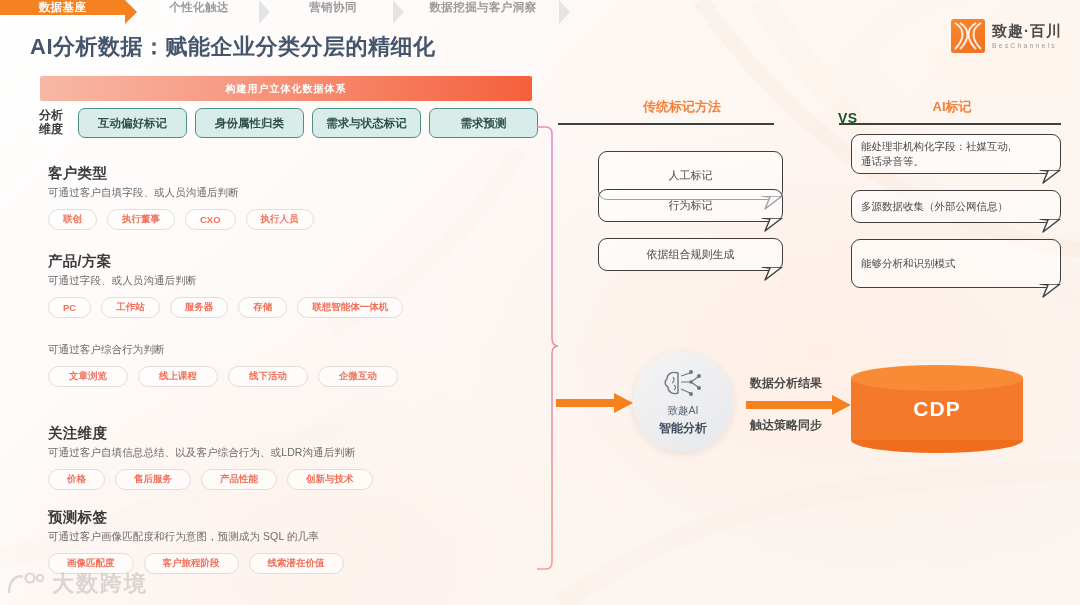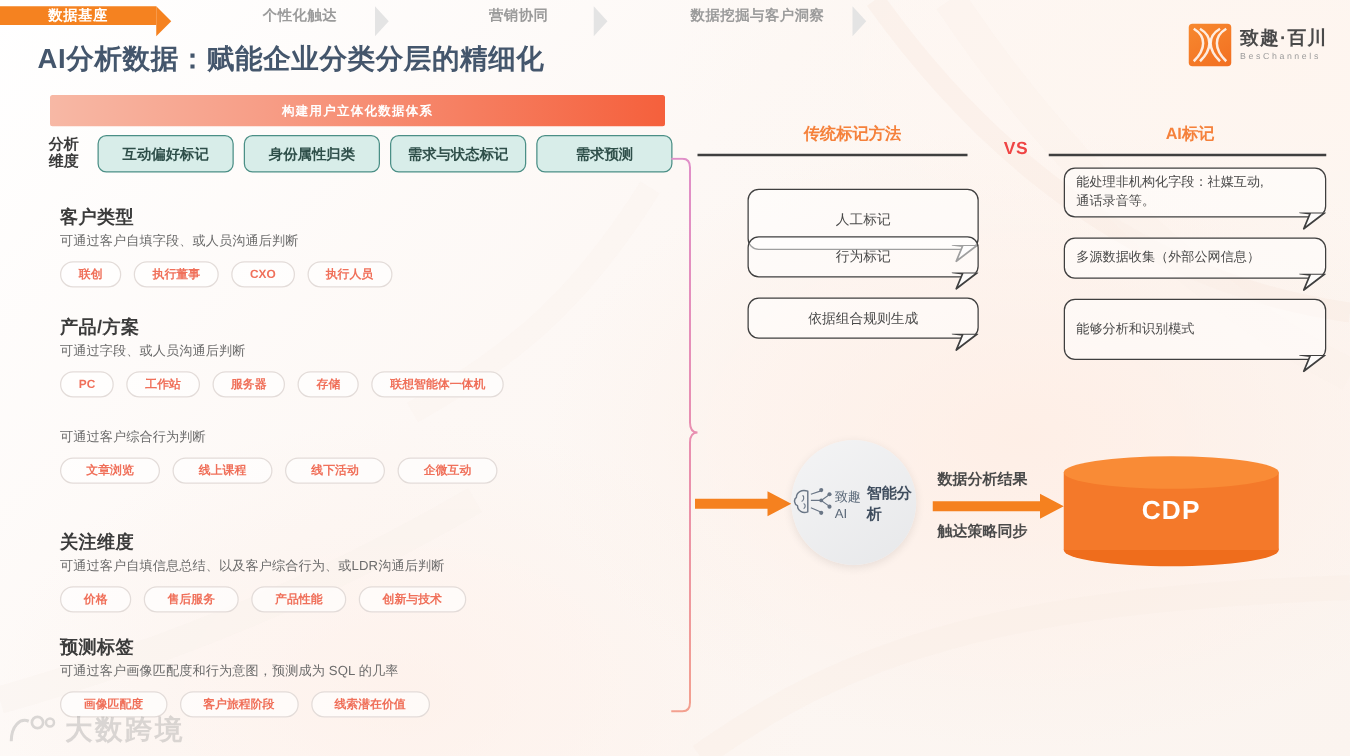--- a/index.html
+++ b/index.html
@@ -12,21 +12,21 @@
   
   .bg-wash{position:absolute;inset:0;background:
       radial-gradient(ellipse 620px 400px at 76% 58%, rgba(255,236,226,.75) 0%, rgba(255,255,255,0) 62%),
       radial-gradient(ellipse 500px 340px at 30% 92%, rgba(255,238,230,.55) 0%, rgba(255,255,255,0) 65%),
       radial-gradient(ellipse 700px 300px at 95% 10%, rgba(255,245,238,.8) 0%, rgba(255,255,255,0) 70%),
       linear-gradient(135deg,#ffffff 0%, #fdf8f5 40%, #fbf4ef 100%);
     pointer-events:none;}
   .bg-swirl{position:absolute;inset:0;pointer-events:none;opacity:.55;}
 
   
-  .topnav{position:absolute;left:0;top:0;height:25px;width:100%;display:flex;align-items:center;gap:41px;}
+  .topnav{position:absolute;left:0;top:0;height:25px;width:100%;display:flex;align-items:flex-start;}
   .chev{position:relative;display:flex;align-items:center;justify-content:center;
         font-size:11.5px;font-weight:bold;letter-spacing:.4px;}
   .chev.active{background:#f58220;color:#fff;width:125px;}
   .chev.active:after{content:"";position:absolute;right:-12px;top:0;width:0;height:0;
         border-top:12.5px solid transparent;border-bottom:12.5px solid transparent;border-left:12px solid #f58220;}
   .chev.idle{color:#9b9b9b;width:120px;background:transparent;}
   .chev.idle:after{content:"";position:absolute;right:-11px;top:0;width:0;height:0;
         border-top:12.5px solid transparent;border-bottom:12.5px solid transparent;border-left:11px solid #e4e4e4;}
   .chev.idle.wide{width:152px;}
   .chev.sp{margin-left:14px;}
@@ -57,32 +57,32 @@
   .taglist{display:flex;gap:10px;margin-top:9px;}
   .tag{height:19px;padding:0 14px;border-radius:11px;border:1px solid #e3dcd9;background:rgba(255,255,255,.62);
        display:flex;align-items:center;justify-content:center;font-size:9.5px;color:#f0705a;white-space:nowrap;font-weight:bold;}
 
   
   .brace{position:absolute;left:536px;top:126px;pointer-events:none;}
 
   
   .col-head{position:absolute;font-size:13px;font-weight:bold;color:#f5813b;text-align:center;}
   .col-rule{position:absolute;height:2px;background:#3f3f3f;}
-  .vs{position:absolute;font-size:14px;font-weight:bold;color:#ef4444;letter-spacing:.5px;}
+  .vs{position:absolute;font-size:14px;font-weight:bold;color:#14532d;letter-spacing:.5px;margin-left:35px;}
 
   .bubble{position:absolute;border:1.6px solid #3f3f3f;border-radius:9px;background:rgba(255,255,255,.5);
           display:flex;align-items:center;font-size:11px;color:#4a4a4a;box-sizing:border-box;}
   .bubble.center{justify-content:center;}
   .bubble.left{justify-content:flex-start;padding-left:9px;line-height:1.45;}
   .bubble .tail{position:absolute;right:-1px;bottom:-11px;width:22px;height:14px;}
 
   
   .ai-circle{position:absolute;left:633px;top:352px;width:100px;height:100px;border-radius:50%;
              background:linear-gradient(145deg,#f4f4f5,#e7e8ea);box-shadow:0 2px 8px rgba(0,0,0,.09);
-             display:flex;flex-direction:row;align-items:center;justify-content:center;}
+             display:flex;flex-direction:column;align-items:center;justify-content:center;}
   .ai-l1{font-size:10.5px;color:#5a6878;margin-top:4px;}
   .ai-l2{font-size:12px;font-weight:bold;color:#3f4d5e;margin-top:2px;}
 
   .flow-lbl{position:absolute;font-size:12px;color:#4a4a4a;font-weight:bold;}
 
   .cdp{position:absolute;left:851px;top:365px;width:172px;height:88px;}
   .cdp-body{position:absolute;left:0;top:13px;width:172px;height:62px;background:#f4792a;}
   .cdp-top{position:absolute;left:0;top:0;width:172px;height:26px;border-radius:50%;background:#f98b36;}
   .cdp-bot{position:absolute;left:0;top:62px;width:172px;height:26px;border-radius:50%;background:#ef6d1c;}
   .cdp-lbl{position:absolute;inset:0;display:flex;align-items:center;justify-content:center;

